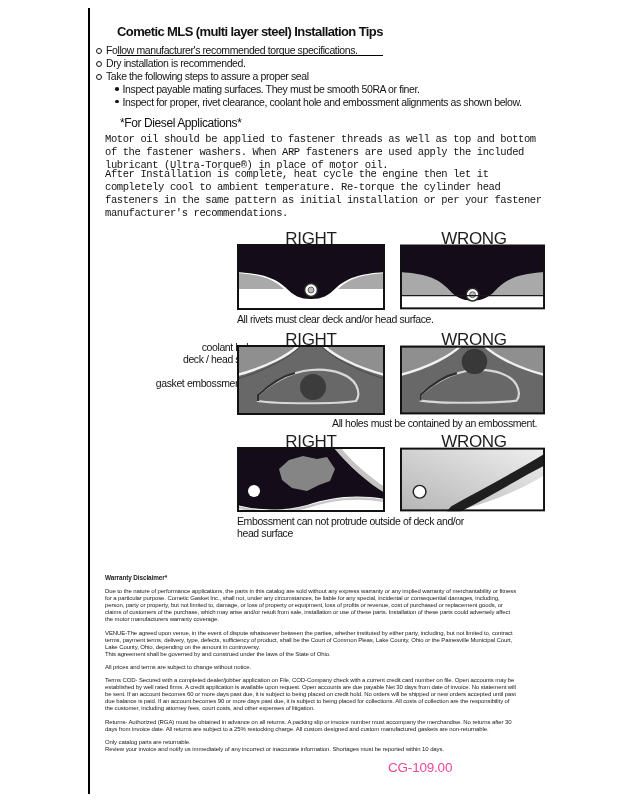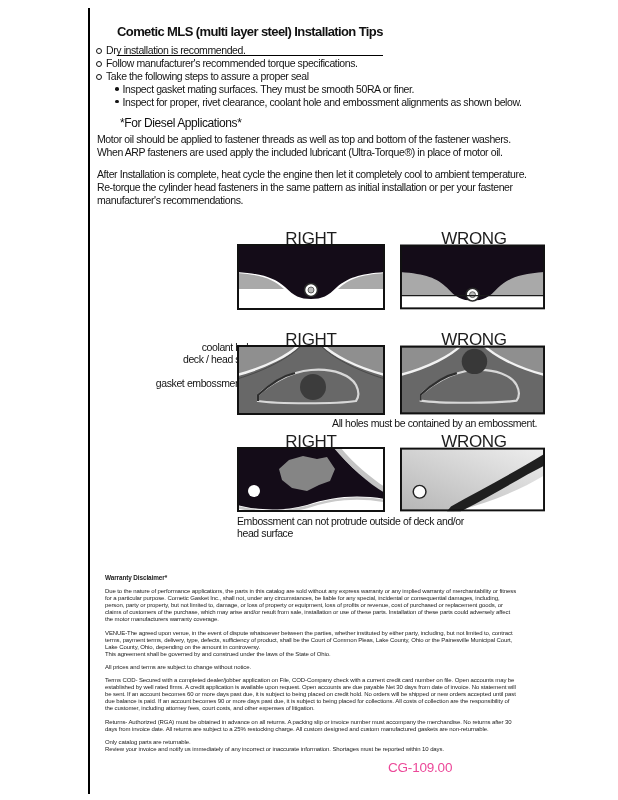--- a/index.html
+++ b/index.html
@@ -9,21 +9,21 @@
   .left-rule{position:absolute;left:88px;top:8px;width:2px;height:786px;background:#000;}
   .title{position:absolute;left:117px;top:24px;font-size:13px;font-weight:bold;letter-spacing:-0.6px;
          border-bottom:1.6px solid #000;padding-bottom:16px;white-space:nowrap;}
   .body-txt{font-size:10.5px;letter-spacing:-0.4px;line-height:13px;color:#141414;}
   .bullets{position:absolute;left:96px;top:44px;width:450px;}
   .b-row{display:flex;align-items:flex-start;line-height:13px;}
   .b-dot{width:4px;height:4px;border:1px solid #141414;border-radius:50%;margin:4px 4px 0 0;flex:none;}
   .sb-row{display:flex;align-items:flex-start;line-height:12.5px;margin-left:19px;}
   .sb-dot{width:3.6px;height:3.6px;background:#141414;border-radius:50%;margin:4px 4px 0 0;flex:none;}
   .diesel-h{position:absolute;left:120px;top:116px;font-size:12px;font-weight:normal;letter-spacing:-0.4px;}
-  .para{position:absolute;left:97px;width:438px;}
+  .para{position:absolute;left:105px;width:438px;font-family:Liberation Mono, monospace;}
   .dia-label{position:absolute;font-size:17px;letter-spacing:-0.3px;color:#1d1d1d;text-align:center;width:148px;}
   .fig{position:absolute;}
   .caption{position:absolute;left:237px;font-size:10.5px;letter-spacing:-0.4px;line-height:12px;color:#141414;width:300px;}
   .side-label{position:absolute;font-size:10.5px;letter-spacing:-0.4px;line-height:12px;text-align:right;color:#141414;}
   .legal{position:absolute;left:105px;top:574px;width:412px;font-size:6px;letter-spacing:-0.1px;
          line-height:7.1px;color:#222;}
   .legal .lg-h{font-weight:bold;font-size:6.4px;margin-bottom:7px;}
   .legal p{margin:0 0 6px 0;}
   .legal p.tight{margin:0;}
   .footer-code{position:absolute;left:388px;top:760px;font-size:13.5px;letter-spacing:-0.2px;color:#ec4899;text-align:right;}
@@ -33,33 +33,33 @@
 
 <div class="page">
 
   <div class="left-rule"></div>
 
   <div class="title">Cometic MLS (multi layer steel) Installation Tips</div>
 
   <div class="bullets body-txt">
     <div class="b-row">
       <span class="b-dot"></span>
-      <span>Dry installation is recommended.</span>
+      <span>Follow manufacturer's recommended torque specifications.</span>
     </div>
     <div class="b-row">
       <span class="b-dot"></span>
-      <span>Follow manufacturer's recommended torque specifications.</span>
+      <span>Dry installation is recommended.</span>
     </div>
     <div class="b-row">
       <span class="b-dot"></span>
       <span>Take the following steps to assure a proper seal</span>
     </div>
     <div class="sb-row">
       <span class="sb-dot"></span>
-      <span>Inspect gasket mating surfaces.  They must be smooth 50RA or finer.</span>
+      <span>Inspect payable mating surfaces.  They must be smooth 50RA or finer.</span>
     </div>
     <div class="sb-row">
       <span class="sb-dot"></span>
       <span>Inspect for proper, rivet clearance, coolant hole and embossment alignments as shown below.</span>
     </div>
   </div>
 
   <div class="diesel-h">*For Diesel Applications*</div>
   <div class="para body-txt" style="top:133px;">Motor oil should be applied to fastener threads as well as top and bottom of the fastener washers. When ARP fasteners are used apply the included lubricant (Ultra-Torque®) in place of motor oil.</div>
   <div class="para body-txt" style="top:168px;">After Installation is complete, heat cycle the engine then let it completely cool to ambient temperature. Re-torque the cylinder head fasteners in the same pattern as initial installation or per your fastener manufacturer's recommendations.</div>
@@ -81,20 +81,21 @@
     <rect x="0" y="0" width="148" height="66" fill="#ffffff"></rect>
     <rect x="0" y="28" width="148" height="24" fill="#a9a9a9"></rect>
     <rect x="0" y="52" width="148" height="14" fill="#ffffff"></rect>
     <path d="M0,0 H148 V28 C121,30 111,34 100,44 C91,54 85,57 74,57 C63,57 57,54 48,44 C37,34 27,30 0,28 Z" fill="#140c18"></path>
     <circle cx="74" cy="51" r="6.5" fill="#ffffff" stroke="#2a2a2a" stroke-width="1.6"></circle>
     <circle cx="74" cy="51" r="3" fill="#b9b9b9" stroke="#444444" stroke-width="0.8"></circle>
     <path d="M0,52 H148" stroke="#1a1a1a" stroke-width="1.3"></path>
     <rect x="1" y="1" width="146" height="64" fill="none" stroke="#111111" stroke-width="2"></rect>
   </svg>
 
+  <div class="caption" style="top:313px;">All rivets must clear deck and/or head surface.</div>
 
   <div class="dia-label" style="left:237px;top:330px;">RIGHT</div>
   <div class="dia-label" style="left:400px;top:330px;">WRONG</div>
 
   <div class="side-label" style="left:120px;top:341px;width:147px;">
     <div>coolant hole on</div>
     <div>deck / head surface</div>
   </div>
   <div class="side-label" style="left:100px;top:377px;width:143px;">gasket embossment</div>
 

